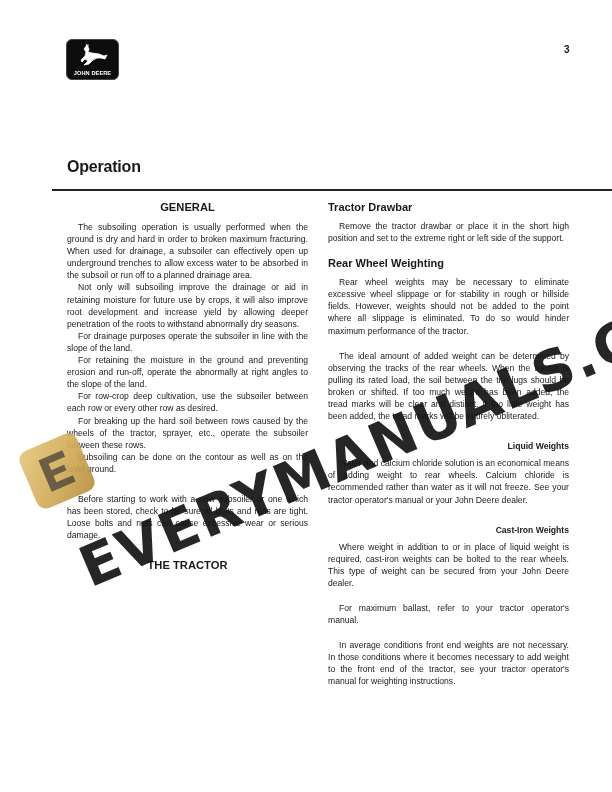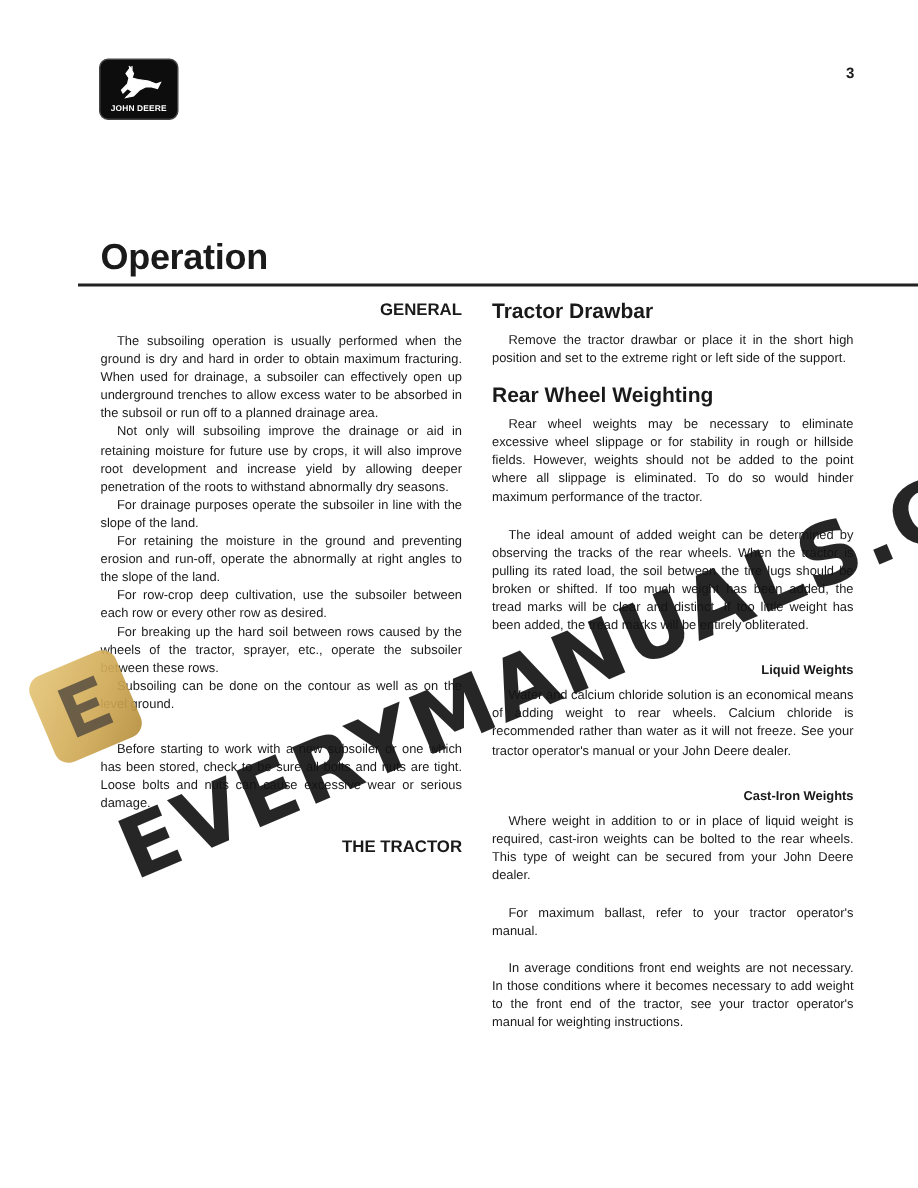--- a/index.html
+++ b/index.html
@@ -4,29 +4,29 @@
 <style>
   html, body { margin: 0; padding: 0; background: #ffffff; }
   body { width: 612px; height: 792px; position: relative; overflow: hidden;
          font-family: "Liberation Sans", "DejaVu Sans", sans-serif; color: #1a1a1a; }
   .logo { position: absolute; left: 66px; top: 39px; width: 53px; height: 41px;
           background: #0d0d0d; border-radius: 6px; border: 1px solid #444; box-sizing: border-box; }
   .logo svg { position: absolute; left: 12px; top: 3px; }
   .logo .brand { position: absolute; bottom: 3px; left: 0; right: 0; text-align: center;
                  color: #fff; font-size: 5.6px; font-weight: bold; letter-spacing: 0.1px; }
   .page-num { position: absolute; left: 564px; top: 44px; font-size: 10px; font-weight: bold; }
-  .title { position: absolute; left: 67px; top: 158px; font-size: 24px; font-weight: bold;
+  .title { position: absolute; left: 67px; top: 158px; font-size: 16px; font-weight: bold;
            letter-spacing: -0.2px; }
   .rule { position: absolute; left: 52px; top: 189px; width: 560px; height: 2px; background: #222; }
   .col { position: absolute; font-size: 8.6px; line-height: 12.1px; text-align: justify; }
   .col-left { left: 67px; top: 201px; width: 241px; }
   .col-right { left: 328px; top: 201px; width: 241px; }
   .col p { margin: 0; text-indent: 11px; }
-  .h-center { text-align: right; font-weight: bold; font-size: 11.2px; line-height: 13px; margin: 0 0 7px 0; }
-  .h-side { font-weight: bold; font-size: 14px; line-height: 13px; margin: 0 0 6px 0; text-align: left; }
+  .h-center { text-align: center; font-weight: bold; font-size: 11.2px; line-height: 13px; margin: 0 0 7px 0; }
+  .h-side { font-weight: bold; font-size: 11px; line-height: 13px; margin: 0 0 6px 0; text-align: left; }
   .h-small { font-weight: bold; font-size: 8.6px; line-height: 12px; margin: 0 0 5px 0; text-align: right; }
   .gap-m { height: 13px; }
   .gap-l { height: 18px; }
   .wm-text { position: absolute; left: 70px; top: 118px; font-size: 56px; font-weight: 900;
              color: rgba(20,20,20,0.92); transform: rotate(-23deg); transform-origin: left top;
              letter-spacing: 2px; white-space: nowrap; font-family: "DejaVu Sans", sans-serif; }
   .wm-badge { position: absolute; left: 26px; top: 440px; width: 62px; height: 62px;
               transform: rotate(-23deg); border-radius: 10px;
               background: linear-gradient(135deg, #e7c77a 0%, #cfa955 60%, #b48d3c 100%); opacity: 0.92; }
   .wm-badge svg { position: absolute; left: 8px; top: 8px; }
@@ -41,21 +41,21 @@
   <div class="brand">JOHN DEERE</div>
 </div>
 <div class="page-num">3</div>
 
 <div class="title">Operation</div>
 <div class="rule"></div>
 
 <div class="col col-left">
   <div>
     <div class="h-center">GENERAL</div>
-    <p>The subsoiling operation is usually performed when the ground is dry and hard in order to obtain maximum fracturing. When used for drainage, a subsoiler can effectively open up underground trenches to allow excess water to be absorbed in the subsoil or run off to a planned drainage area.</p>
+    <p>The subsoiling operation is usually performed when the ground is dry and hard in order to broken maximum fracturing. When used for drainage, a subsoiler can effectively open up underground trenches to allow excess water to be absorbed in the subsoil or run off to a planned drainage area.</p>
     <p>Not only will subsoiling improve the drainage or aid in retaining moisture for future use by crops, it will also improve root development and increase yield by allowing deeper penetration of the roots to withstand abnormally dry seasons.</p>
     <p>For drainage purposes operate the subsoiler in line with the slope of the land.</p>
     <p>For retaining the moisture in the ground and preventing erosion and run-off, operate the abnormally at right angles to the slope of the land.</p>
     <p>For row-crop deep cultivation, use the subsoiler between each row or every other row as desired.</p>
     <p>For breaking up the hard soil between rows caused by the wheels of the tractor, sprayer, etc., operate the subsoiler between these rows.</p>
     <p>Subsoiling can be done on the contour as well as on the level ground.</p>
   </div>
   <div class="gap-l"></div>
   <div>
     <p>Before starting to work with a new subsoiler or one which has been stored, check to be sure all bolts and nuts are tight. Loose bolts and nuts can cause excessive wear or serious damage.</p>

